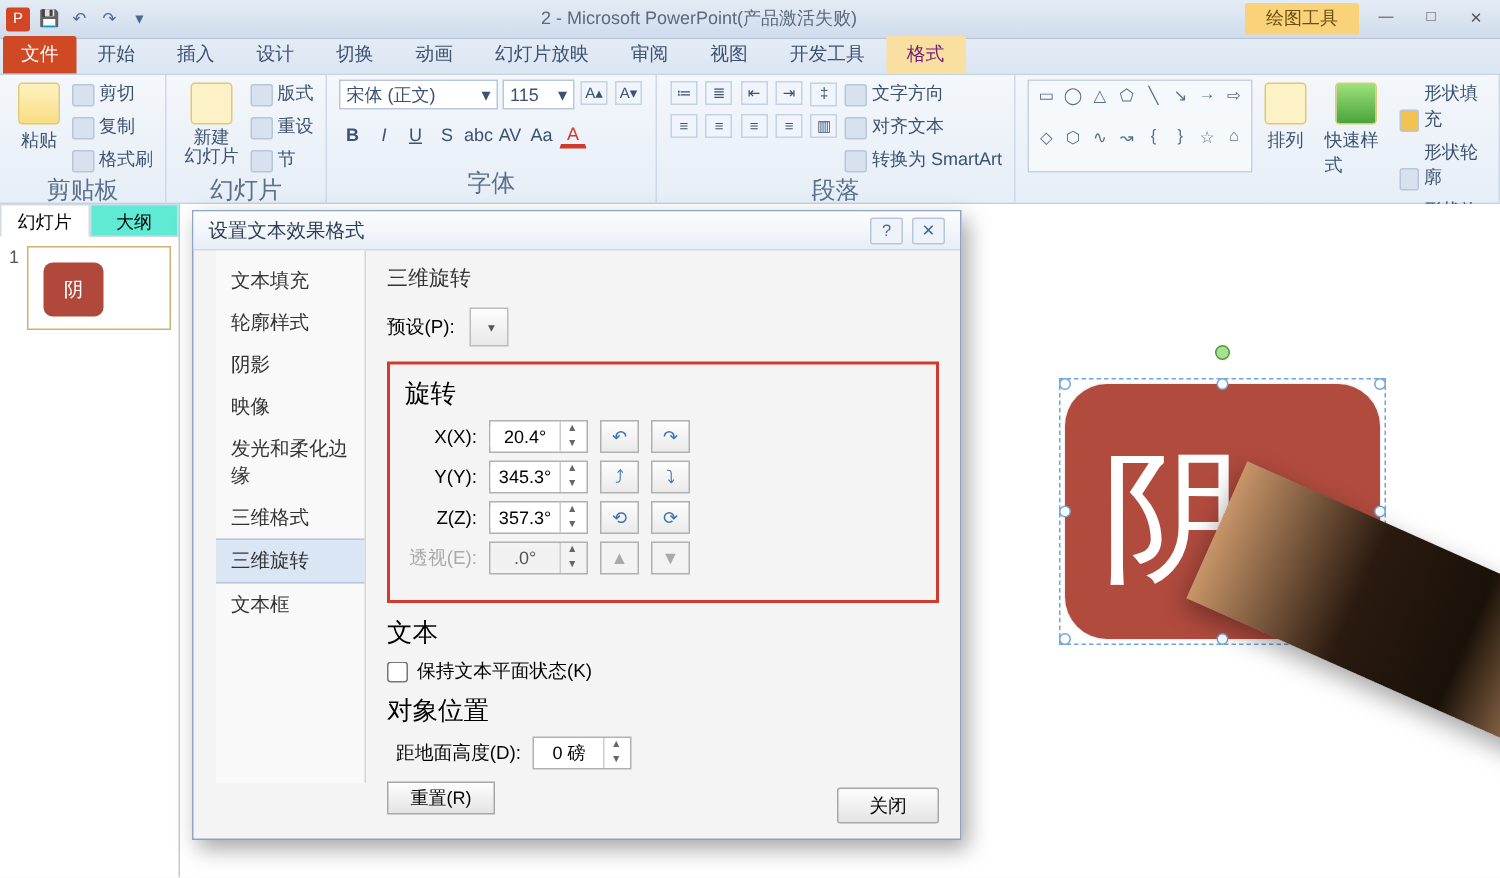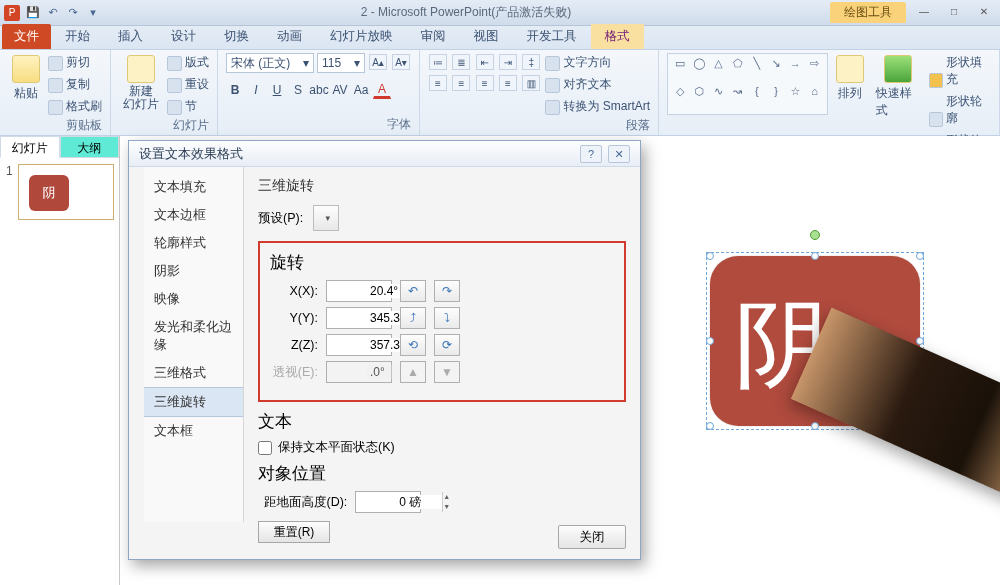--- a/index.html
+++ b/index.html
@@ -18,21 +18,21 @@
   
   .tabs { height:24px; background:linear-gradient(#e4ecf5,#dbe6f3); display:flex; align-items:flex-end; border-bottom:1px solid #c2d1e4; }
   .tab { padding:4px 14px; font-size:12.5px; color:#3c5273; cursor:pointer; }
   .tab.file { background:#cf4a24; color:#fff; border-radius:2px 2px 0 0; margin-left:2px; padding:4px 12px;}
   .tab.fmt { background:#f9e0a0; color:#701a75; }
 
   
   .ribbon { height:86px; background:linear-gradient(#f4f7fb,#e6eef7); display:flex; border-bottom:1px solid #c2d1e4; font-size:12px; color:#3c5273; }
   .group { border-right:1px solid #cdd9e9; padding:3px 8px 2px; display:flex; flex-direction:column; }
   .group-body { flex:1; display:flex; align-items:flex-start; gap:4px; }
-  .group-label { text-align:right; font-size:12px; color:#5a6f8c; padding-top:1px;font-family:Liberation Mono, monospace;}
+  .group-label { text-align:center; font-size:16px; color:#5a6f8c; padding-top:1px;font-family:Liberation Mono, monospace;}
   .big-btn { display:flex; flex-direction:column; align-items:center; gap:2px; padding:2px 4px; }
   .big-btn .ic { width:28px; height:28px; background:#fdf2c6; border:1px solid #e0c974; border-radius:3px; }
   .big-btn .ic.paste { background:linear-gradient(#fff2c0,#f7dd82); }
   .mini { display:flex; align-items:flex-end; gap:3px; font-size:12px; padding:1px 0;}
   .mini .ic { width:15px; height:15px; background:#d8e2ef; border:1px solid #b7c7db; border-radius:2px;}
   .col { display:flex; flex-direction:column; gap:3px; }
   .font-sel { border:1px solid #b7c7db; background:#fff; height:20px; font-size:12px; padding:2px 4px; display:flex; align-items:center; justify-content:space-between; }
   .font-row2 { display:flex; gap:3px; margin-top:4px;}
   .font-row2 span { width:18px; height:18px; display:inline-flex; align-items:center; justify-content:center; font-size:12px; border:1px solid transparent; }
   .font-row2 .b { font-weight:bold;} .font-row2 .i{font-style:italic;} .font-row2 .u{text-decoration:underline;}
@@ -71,21 +71,21 @@
   .dlg-main { flex:1; padding:10px 14px; position:relative;}
   .dlg-main h4 { font-size:14px; font-weight:normal; color:#333; margin-bottom:10px;}
   .preset-row { display:flex; align-items:center; gap:10px; font-size:12.5px; margin-bottom:10px;}
   .preset-btn { width:26px; height:26px; border:1px solid #bcbcbc; background:linear-gradient(#fdfdfd,#e8e8e8); display:flex; align-items:center; justify-content:center;}
   .preset-btn::after{content:"▾"; font-size:9px; margin-left:3px; color:#555;}
   .redbox { border:2px solid #d23a2e; padding:8px 10px 12px; margin-bottom:8px;}
   .sec-label { font-size:17px; margin-bottom:6px;}
   .rot-row { display:flex; align-items:center; gap:8px; margin:5px 0; font-size:12.5px;}
   .rot-row .lbl { width:48px; text-align:right;}
   .spin { width:66px; height:22px; border:1px solid #b0b0b0; background:#fff; display:flex; align-items:center;}
-  .spin input { border:none; width:46px; font-size:12px; padding:0 3px; text-align:left;margin-left:40px;}
+  .spin input { border:none; width:46px; font-size:12px; padding:0 3px; text-align:center;}
   .spin .ar { width:16px; display:flex; flex-direction:column; font-size:7px; color:#666; border-left:1px solid #ccc;}
   .spin .ar span{height:10px; text-align:center; line-height:10px;}
   .icon-btn { width:26px; height:22px; border:1px solid #b0b0b0; background:linear-gradient(#fdfdfd,#eaeaea); display:flex; align-items:center; justify-content:center; font-size:12px; color:#3a74b8;}
   .disabled { color:#aaa; background:#f3f3f3;}
   .chk-row { display:flex; align-items:center; gap:6px; font-size:12.5px; margin:4px 0;}
   .chk-row input { width:14px; height:14px;}
   .dlg-foot { position:absolute; right:14px; bottom:10px;}
   .btn { min-width:68px; height:24px; border:1px solid #a7a7a7; background:linear-gradient(#fdfdfd,#e4e4e4); font-size:12.5px; padding:0 12px; border-radius:2px;}
   .reset-btn { min-width:72px; height:22px; border:1px solid #a7a7a7; background:linear-gradient(#fdfdfd,#e4e4e4); font-size:12px; padding:0 8px;}
 </style>
@@ -169,21 +169,21 @@
             <span>节</span>
           </div>
       </div>
     </div>
     <div class="group-label">幻灯片</div>
   </div>
 
   <div class="group" style="min-width:200px">
     <div class="group-body" style="flex-direction:column; align-items:stretch;">
       <div style="display:flex; gap:3px;">
-        <div class="font-sel" style="width:88px">
+        <div class="font-sel" style="width:106px">
             <span>宋体 (正文)</span>
             <span>▾</span>
           </div>
         <div class="font-sel" style="width:48px">
             <span>115</span>
             <span>▾</span>
           </div>
         <span class="para-ic">A▴</span>
         <span class="para-ic">A▾</span>
       </div>
@@ -322,21 +322,20 @@
 <div class="dialog">
   <div class="dlg-title">
     <span>设置文本效果格式</span>
     <span class="sp"></span>
     <div class="dlg-btn">?</div>
     <div class="dlg-btn">✕</div>
   </div>
   <div class="dlg-body">
     <div class="dlg-nav">
       <div>文本填充</div>
-      <div>文本边框</div>
       <div>轮廓样式</div>
       <div>阴影</div>
       <div>映像</div>
       <div>发光和柔化边缘</div>
       <div>三维格式</div>
       <div class="sel">三维旋转</div>
       <div>文本框</div>
     </div>
     <div class="dlg-main">
       <h4>三维旋转</h4>

